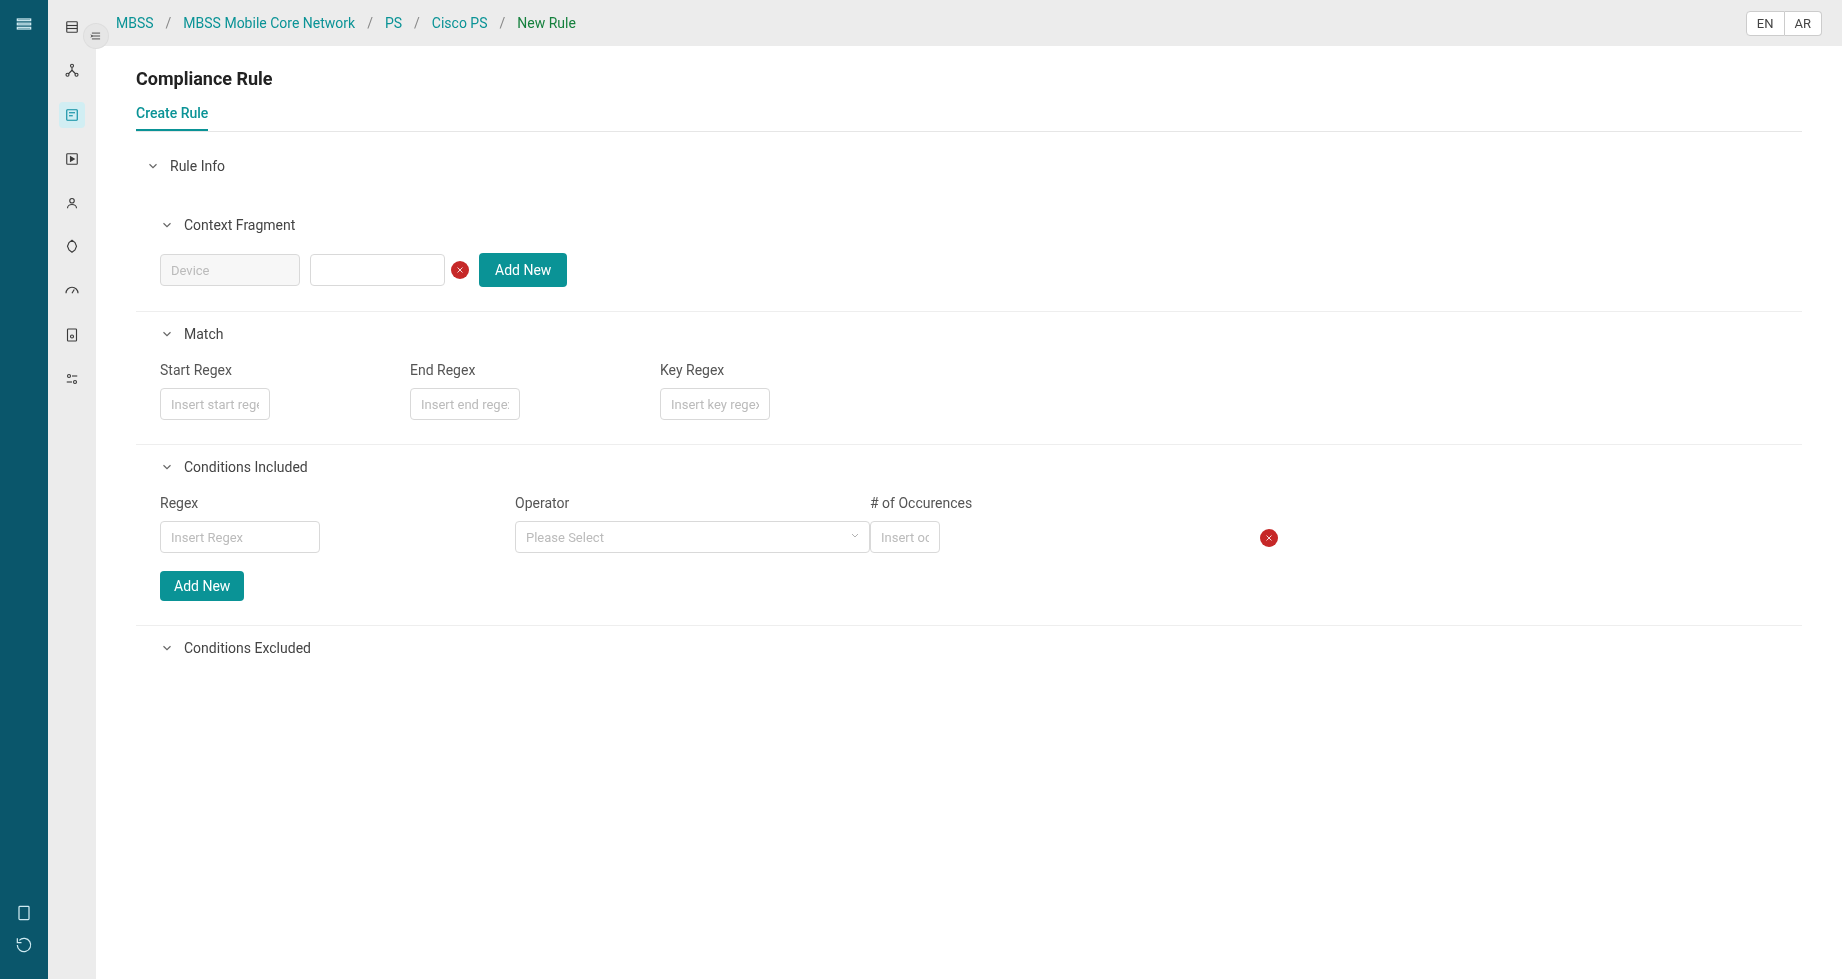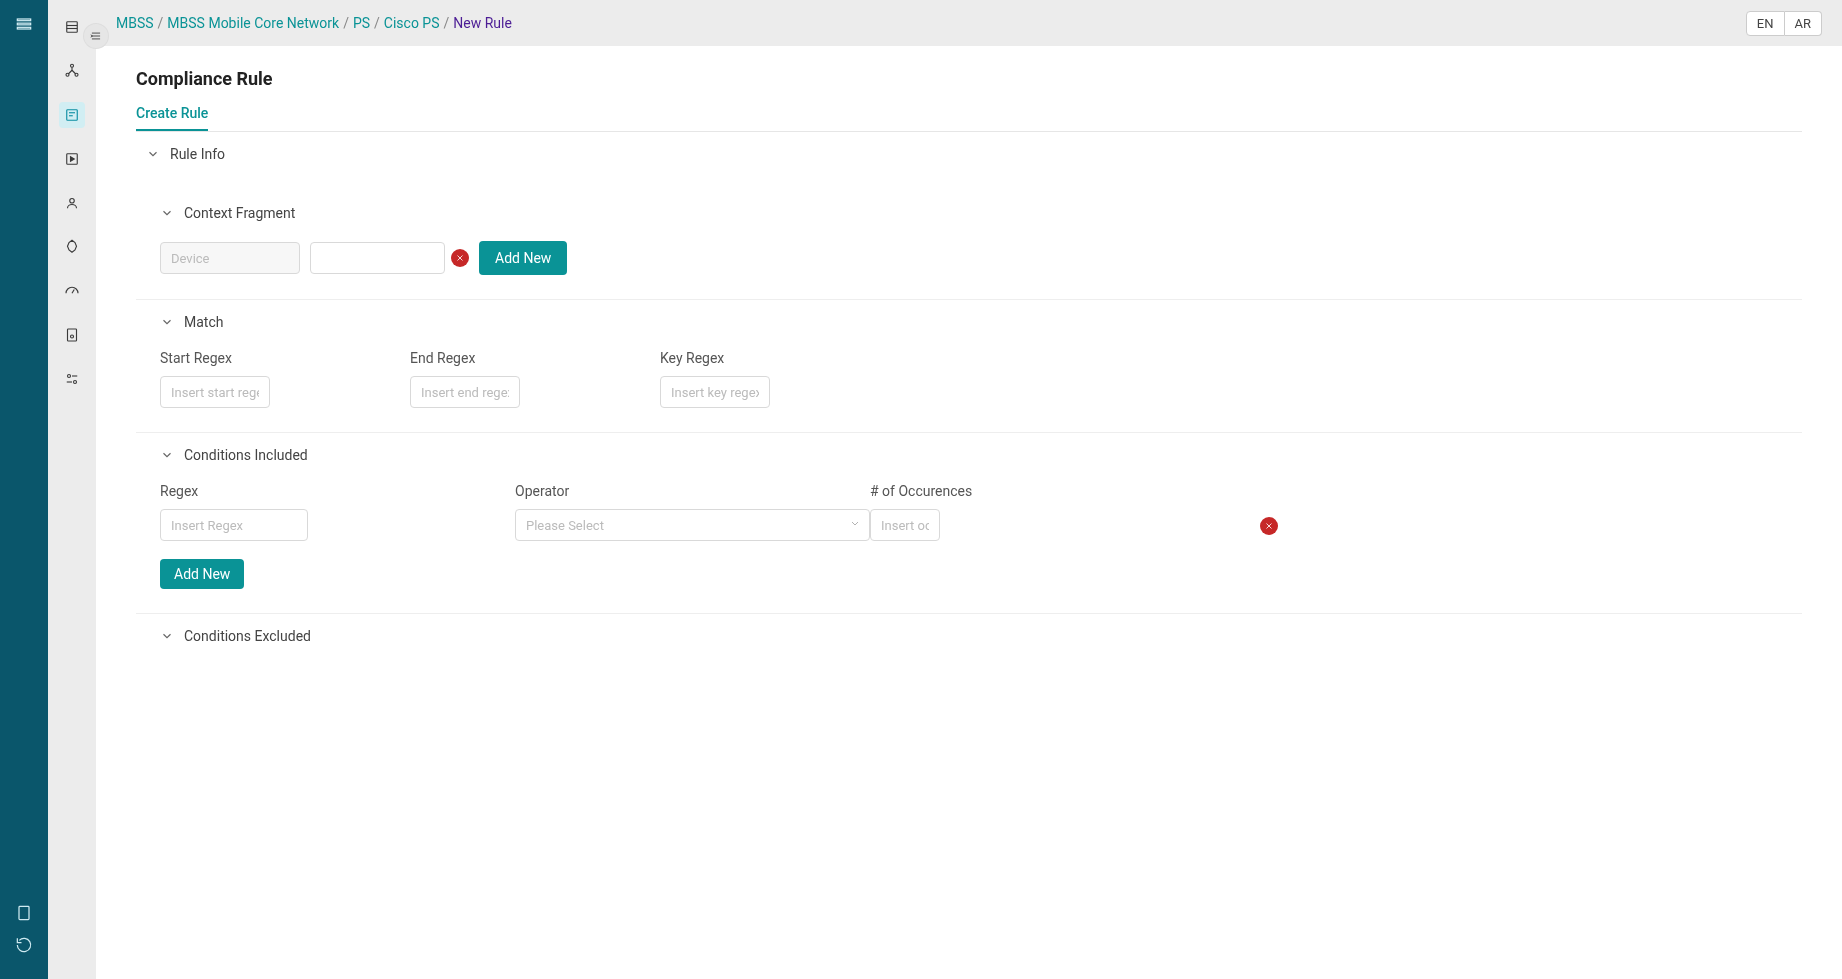--- a/index.html
+++ b/index.html
@@ -17,32 +17,32 @@
 .iconcol{width:48px;background:#ececec;display:flex;flex-direction:column;align-items:center;padding-top:14px;gap:18px;flex-shrink:0;position:relative}
 .iconcol .collapse-toggle{position:absolute;left:36px;top:24px;width:24px;height:24px;border-radius:50%;background:#e6e6e6;display:flex;align-items:center;justify-content:center;box-shadow:0 0 0 1px #ddd}
 .iconcol .ic{width:26px;height:26px;display:flex;align-items:center;justify-content:center;border-radius:4px}
 .iconcol svg{stroke:#3a3a3a;fill:none;stroke-width:1.5}
 .iconcol .ic.active{background:#d1eef3}
 .iconcol .ic.active svg{stroke:#0a8ea3}
 
 
 .main{flex:1;display:flex;flex-direction:column;min-width:0}
 .topbar{height:46px;background:#ececec;display:flex;align-items:center;justify-content:space-between;padding:0 20px;flex-shrink:0}
-.breadcrumb{display:flex;align-items:center;gap:4px;font-size:14px}
+.breadcrumb{display:flex;align-items:center;gap:12px;font-size:14px}
 .breadcrumb a{color:#0a9396;text-decoration:none}
 .breadcrumb .sep{color:#888}
-.breadcrumb .current{color:#4c1d95}
+.breadcrumb .current{color:#15803d}
 .lang{display:flex;gap:0}
 .lang button{border:1px solid #ccc;background:#fff;padding:4px 10px;font-size:13px;cursor:pointer;color:#444}
 .lang button:first-child{border-radius:4px 0 0 4px}
 .lang button:last-child{border-radius:0 4px 4px 0;border-left:none}
 
 .content{flex:1;overflow:auto;padding:22px 40px}
 h1.page-title{font-size:18px;font-weight:700;color:#222;margin-bottom:16px}
-.tabs{border-bottom:1px solid #e6e6e6;margin-bottom:0}
+.tabs{border-bottom:1px solid #e6e6e6;margin-bottom:12px}
 .tab{display:inline-block;color:#0a9396;font-size:14px;padding:0 0 8px 0;border-bottom:2px solid #0a9396;font-weight:500}
 
 .section{border-bottom:1px solid #eee;padding:14px 0 24px 0}
 .section:last-child{border-bottom:none}
 .sec-head{display:flex;align-items:center;gap:10px;font-size:14px;color:#444;margin-bottom:29px;padding-left:10px}
 .sec-head.sub{padding-left:24px;margin-bottom:20px}
 .chev{width:14px;height:14px}
 .chev svg{stroke:#666;fill:none;stroke-width:2}
 .sec-body{padding-left:24px}
 
@@ -249,21 +249,21 @@
         <div class="sec-head sub">
           <span class="chev"><svg viewBox="0 0 24 24">
                 <polyline points="6 9 12 15 18 9"></polyline>
               </svg></span>
           <span>Conditions Included</span>
         </div>
         <div class="sec-body">
           <div class="cond-row" style="gap:0">
             <div class="cond-col" style="width:355px">
               <span class="field-label normal">Regex</span>
-              <input type="text" class="inp" style="width: 148px;" placeholder="Insert Regex">
+              <input type="text" class="inp" style="width: 160px;" placeholder="Insert Regex">
             </div>
             <div class="cond-col" style="width:355px">
               <span class="field-label normal">Operator</span>
               <div class="select">
                 <span>Please Select</span>
                 <span class="caret"><svg viewBox="0 0 24 24" width="12" height="12">
                       <polyline points="6 9 12 15 18 9"></polyline>
                     </svg></span>
               </div>
             </div>

